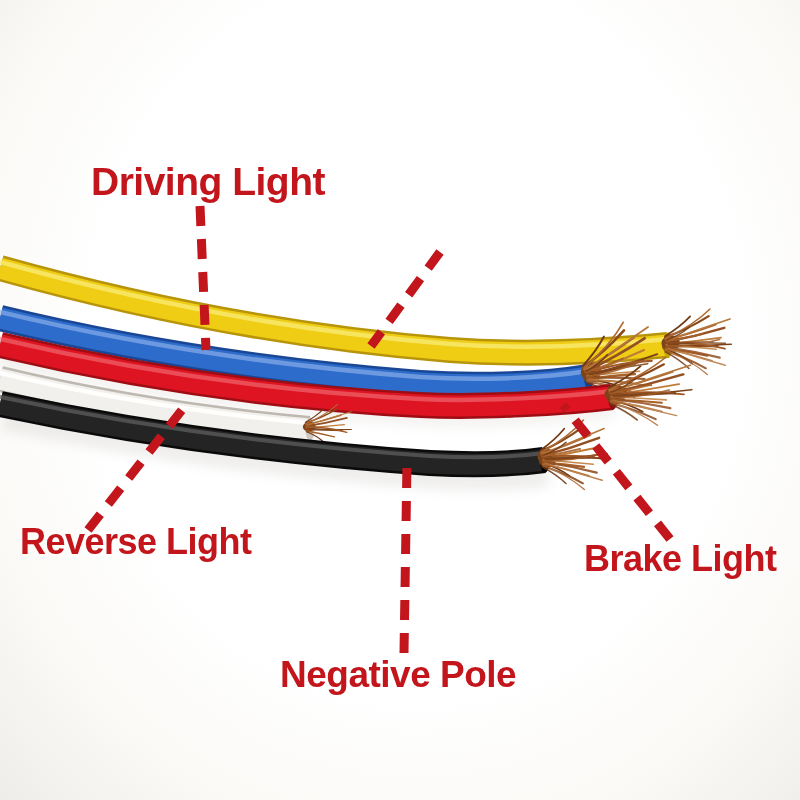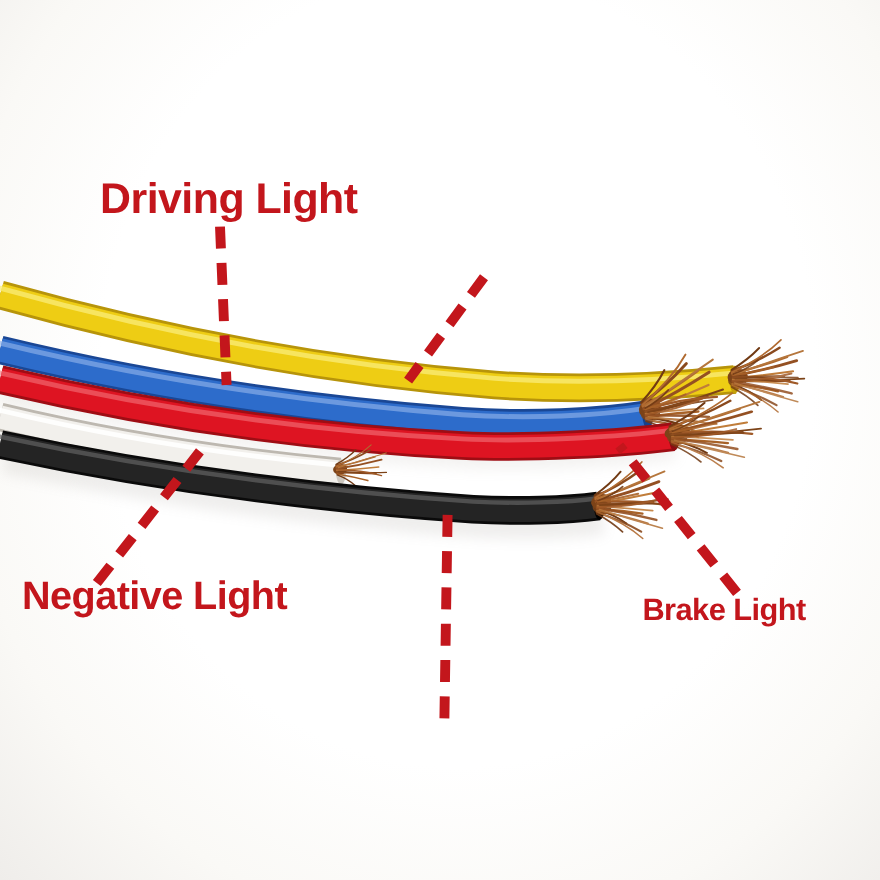--- a/index.html
+++ b/index.html
@@ -24,21 +24,21 @@
     font-weight: 700;
     letter-spacing: -0.5px;
     line-height: 1;
     white-space: nowrap;
     color: #c3161c;
     user-select: none;
   }
   .label-driving   { left: 91px;  top: 162px; font-size: 39px; }
   .label-turn      { left: 403px; top: 205px; font-size: 38px; }
   .label-reverse   { left: 20px;  top: 524px; font-size: 36px; }
-  .label-brake     { left: 584px; top: 541px; font-size: 28px; }
+  .label-brake     { left: 584px; top: 541px; font-size: 36px; }
   .label-negative  { left: 280px; top: 656px; font-size: 37px; }
 
   .pointer-line {
     stroke-width: 9;
     stroke-dasharray: 20 13;
     stroke-linecap: butt;
     fill: none;
   }
   .wire-edge      { fill: none; stroke-linecap: butt; }
   .wire-core      { fill: none; stroke-linecap: butt; }
@@ -141,15 +141,16 @@
     <g>
       <line class="pointer-line" x1="200" y1="206" x2="206" y2="350" stroke="#c3161c"></line>
       <line class="pointer-line" x1="440" y1="252" x2="371" y2="346" stroke="#c3161c"></line>
       <line class="pointer-line" x1="88" y1="530" x2="182" y2="410" stroke="#c3161c"></line>
       <line class="pointer-line" x1="670" y1="539" x2="563" y2="405" stroke="#c3161c"></line>
       <line class="pointer-line" x1="404" y1="653" x2="407" y2="462" stroke="#c3161c"></line>
     </g>
   </svg>
 
   <div class="wire-label label-driving">Driving Light</div>
-  <div class="wire-label label-reverse">Negative Light</div>
+  <div class="wire-label label-reverse">Reverse Light</div>
   <div class="wire-label label-brake">Brake Light</div>
+  <div class="wire-label label-negative">Negative Pole</div>
 </div>
 
 </body></html>

